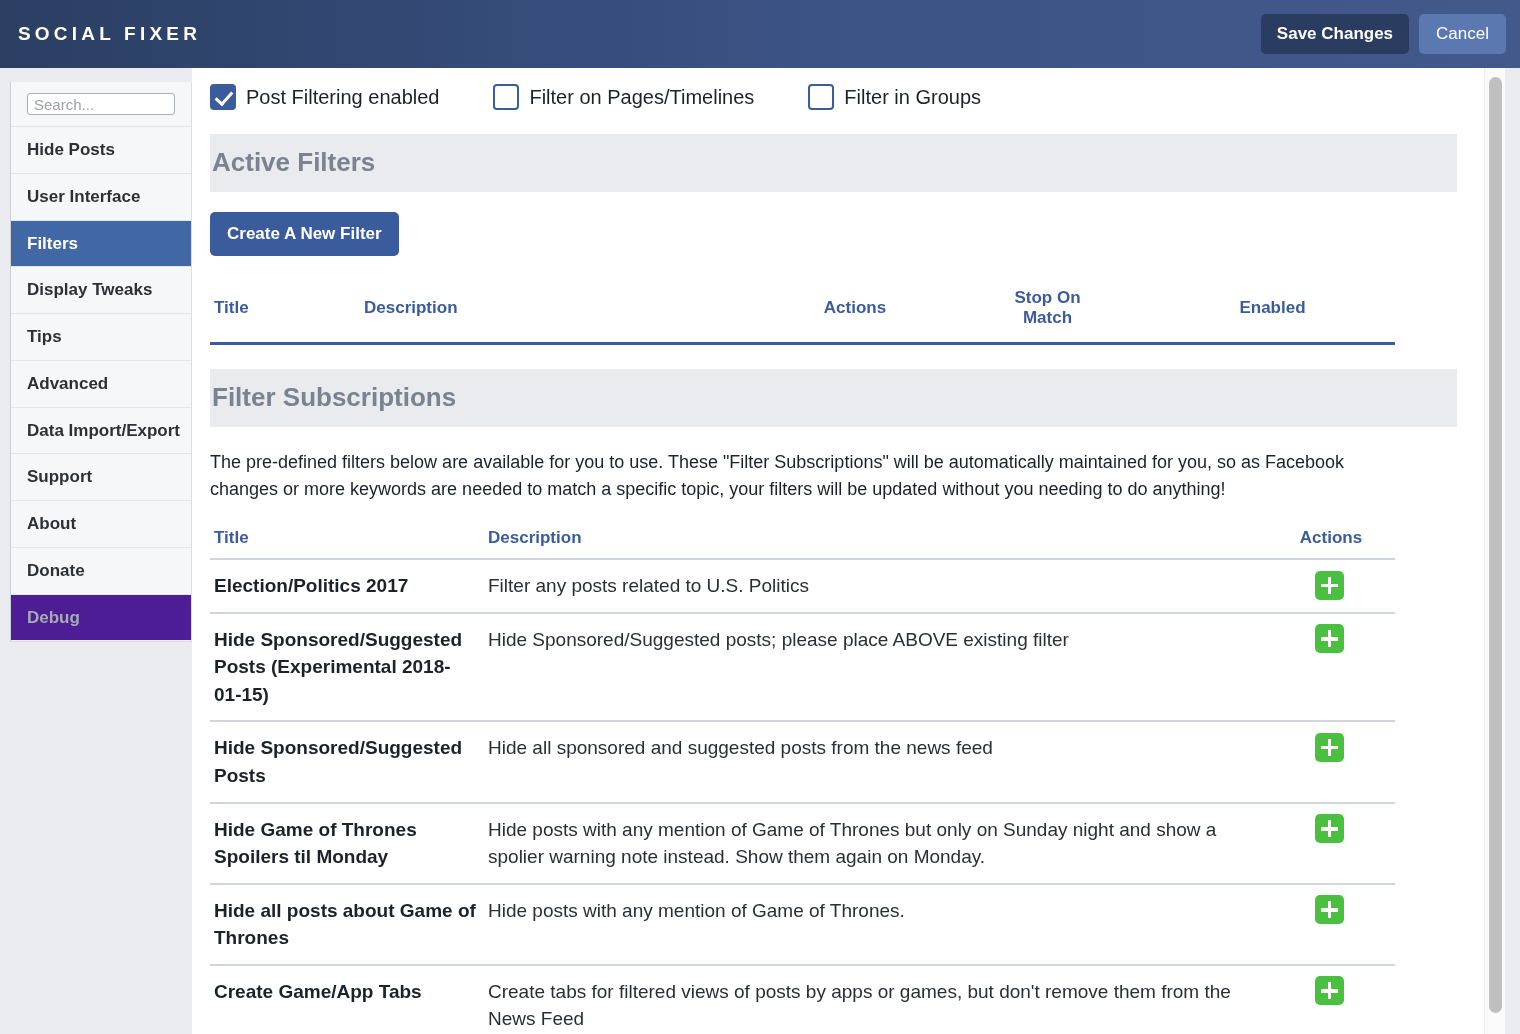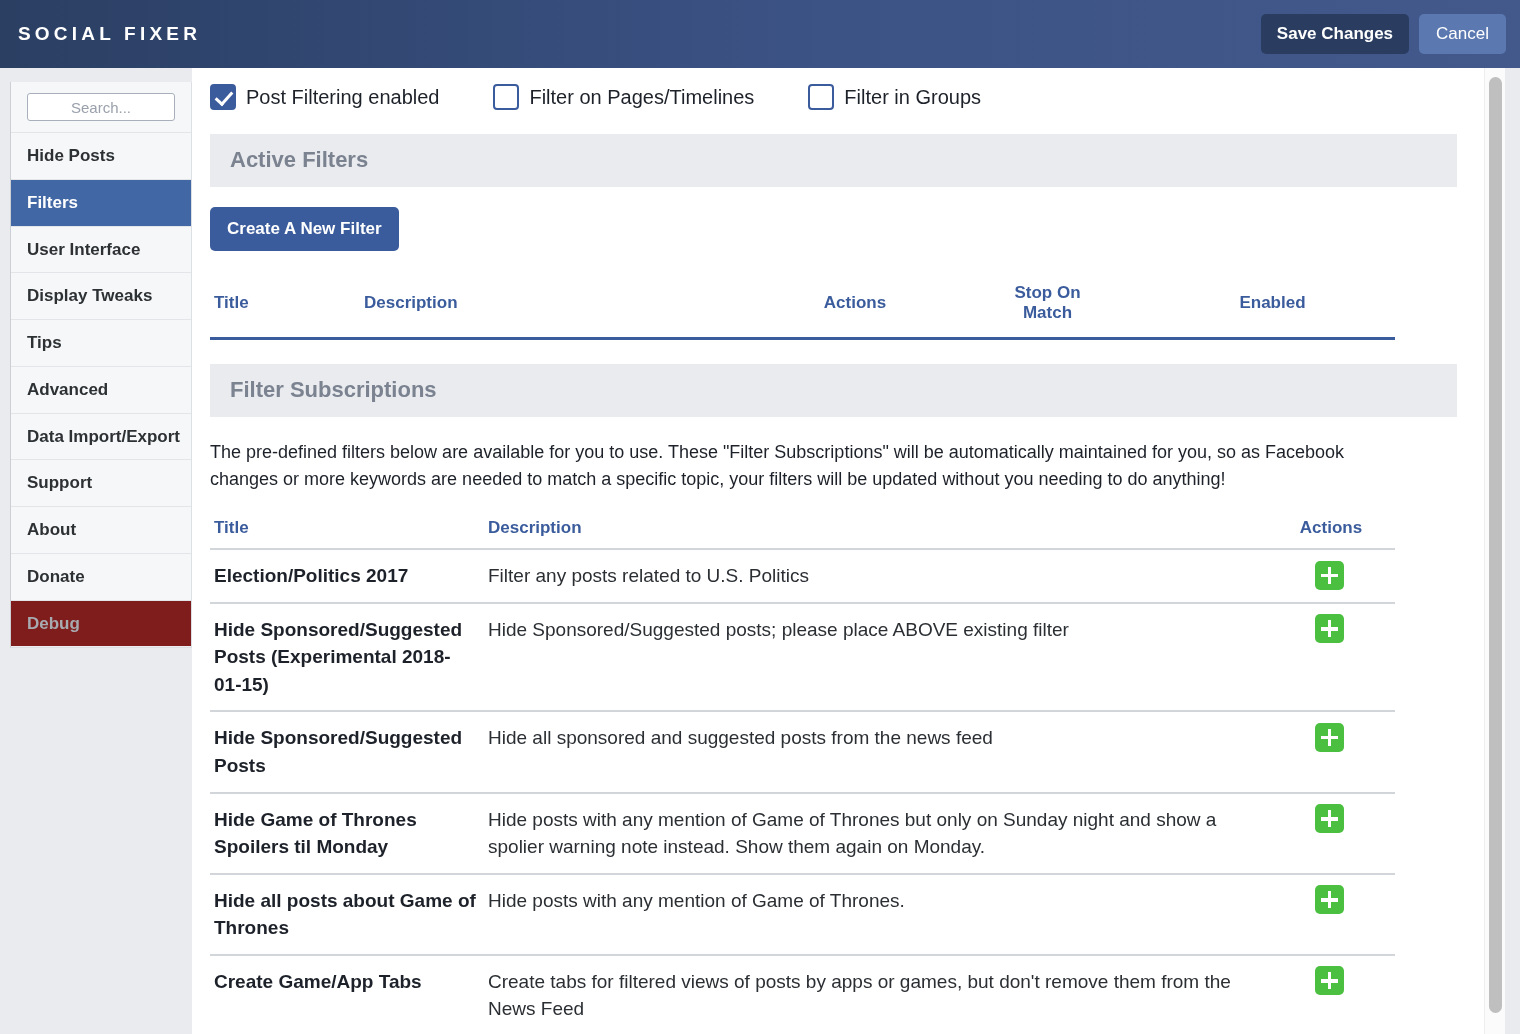--- a/index.html
+++ b/index.html
@@ -66,50 +66,49 @@
     border-top: none;
     border-left: 1px solid #ccd0d5;
   }
   .search-cell {
     padding: 11px 12px 11px 16px;
     background: #f6f7f8;
     border-bottom: 1px solid #e3e5e9;
   }
   #search-input {
     width: 148px;
-    height: 28px;
+    height: 22px;
     font-size: 15px;
     font-family: "Liberation Sans", sans-serif;
     color: #1d2129;
     padding: 2px 6px;
     border: 1px solid #a9b0bb;
     border-radius: 3px;
     background: #fff;
     outline: none;
-    text-align: center;
   }
   #search-input::placeholder { color: #9aa1ac; }
   .nav-item {
     padding: 12px 10px 12px 16px;
     font-size: 17px;
     font-weight: bold;
     color: #2d3134;
     background: #f6f7f8;
     border-bottom: 1px solid #e3e5e9;
     cursor: pointer;
     line-height: 1.28;
   }
   .nav-item.active {
     background: #4267a5;
     color: #ffffff;
   }
   .nav-item.disabled {
     color: #a7abb0;
     font-weight: bold;
-    background: #7f1d1d;
+    background: #4c1d95;
     border-bottom: 1px solid #ededf0;
   }
 
   
   #content {
     position: absolute; top: 0; left: 192px;
     width: 1283px; height: 966px;
     background: #ffffff;
     padding: 0 0 0 0;
     overflow: hidden;
@@ -166,22 +165,22 @@
     width: 7px; height: 14px;
     border: solid #ffffff;
     border-width: 0 3.2px 3.2px 0;
     transform: rotate(42deg);
   }
   .chk-label { font-size: 20px; color: #1d2129; margin-left: 10px; }
 
   .section-band {
     margin: 24px 18px 0 18px;
     background: #e9ebef;
-    padding: 13px 0 14px 20px;
-    font-size: 22px;
+    padding: 13px 0 14px 2px;
+    font-size: 26px;
     font-weight: bold;
     color: #7b8290;
   }
 
   .btn-newfilter {
     margin: 20px 0 0 18px;
     background: #3b5c9c;
     color: #fff;
     border: none;
     border-radius: 5px;
@@ -300,22 +299,22 @@
 </div>
 
 <div id="page">
 
   <nav id="sidebar">
     <div class="search-cell">
       <input id="search-input" type="text" placeholder="Search..." style="">
     </div>
     <div id="nav-list">
         <div class="nav-item">Hide Posts</div>
+        <div class="nav-item">User Interface</div>
         <div class="nav-item active">Filters</div>
-        <div class="nav-item">User Interface</div>
         <div class="nav-item">Display Tweaks</div>
         <div class="nav-item">Tips</div>
         <div class="nav-item">Advanced</div>
         <div class="nav-item">Data Import/Export</div>
         <div class="nav-item">Support</div>
         <div class="nav-item">About</div>
         <div class="nav-item">Donate</div>
         <div class="nav-item disabled">Debug</div>
       </div>
   </nav>

